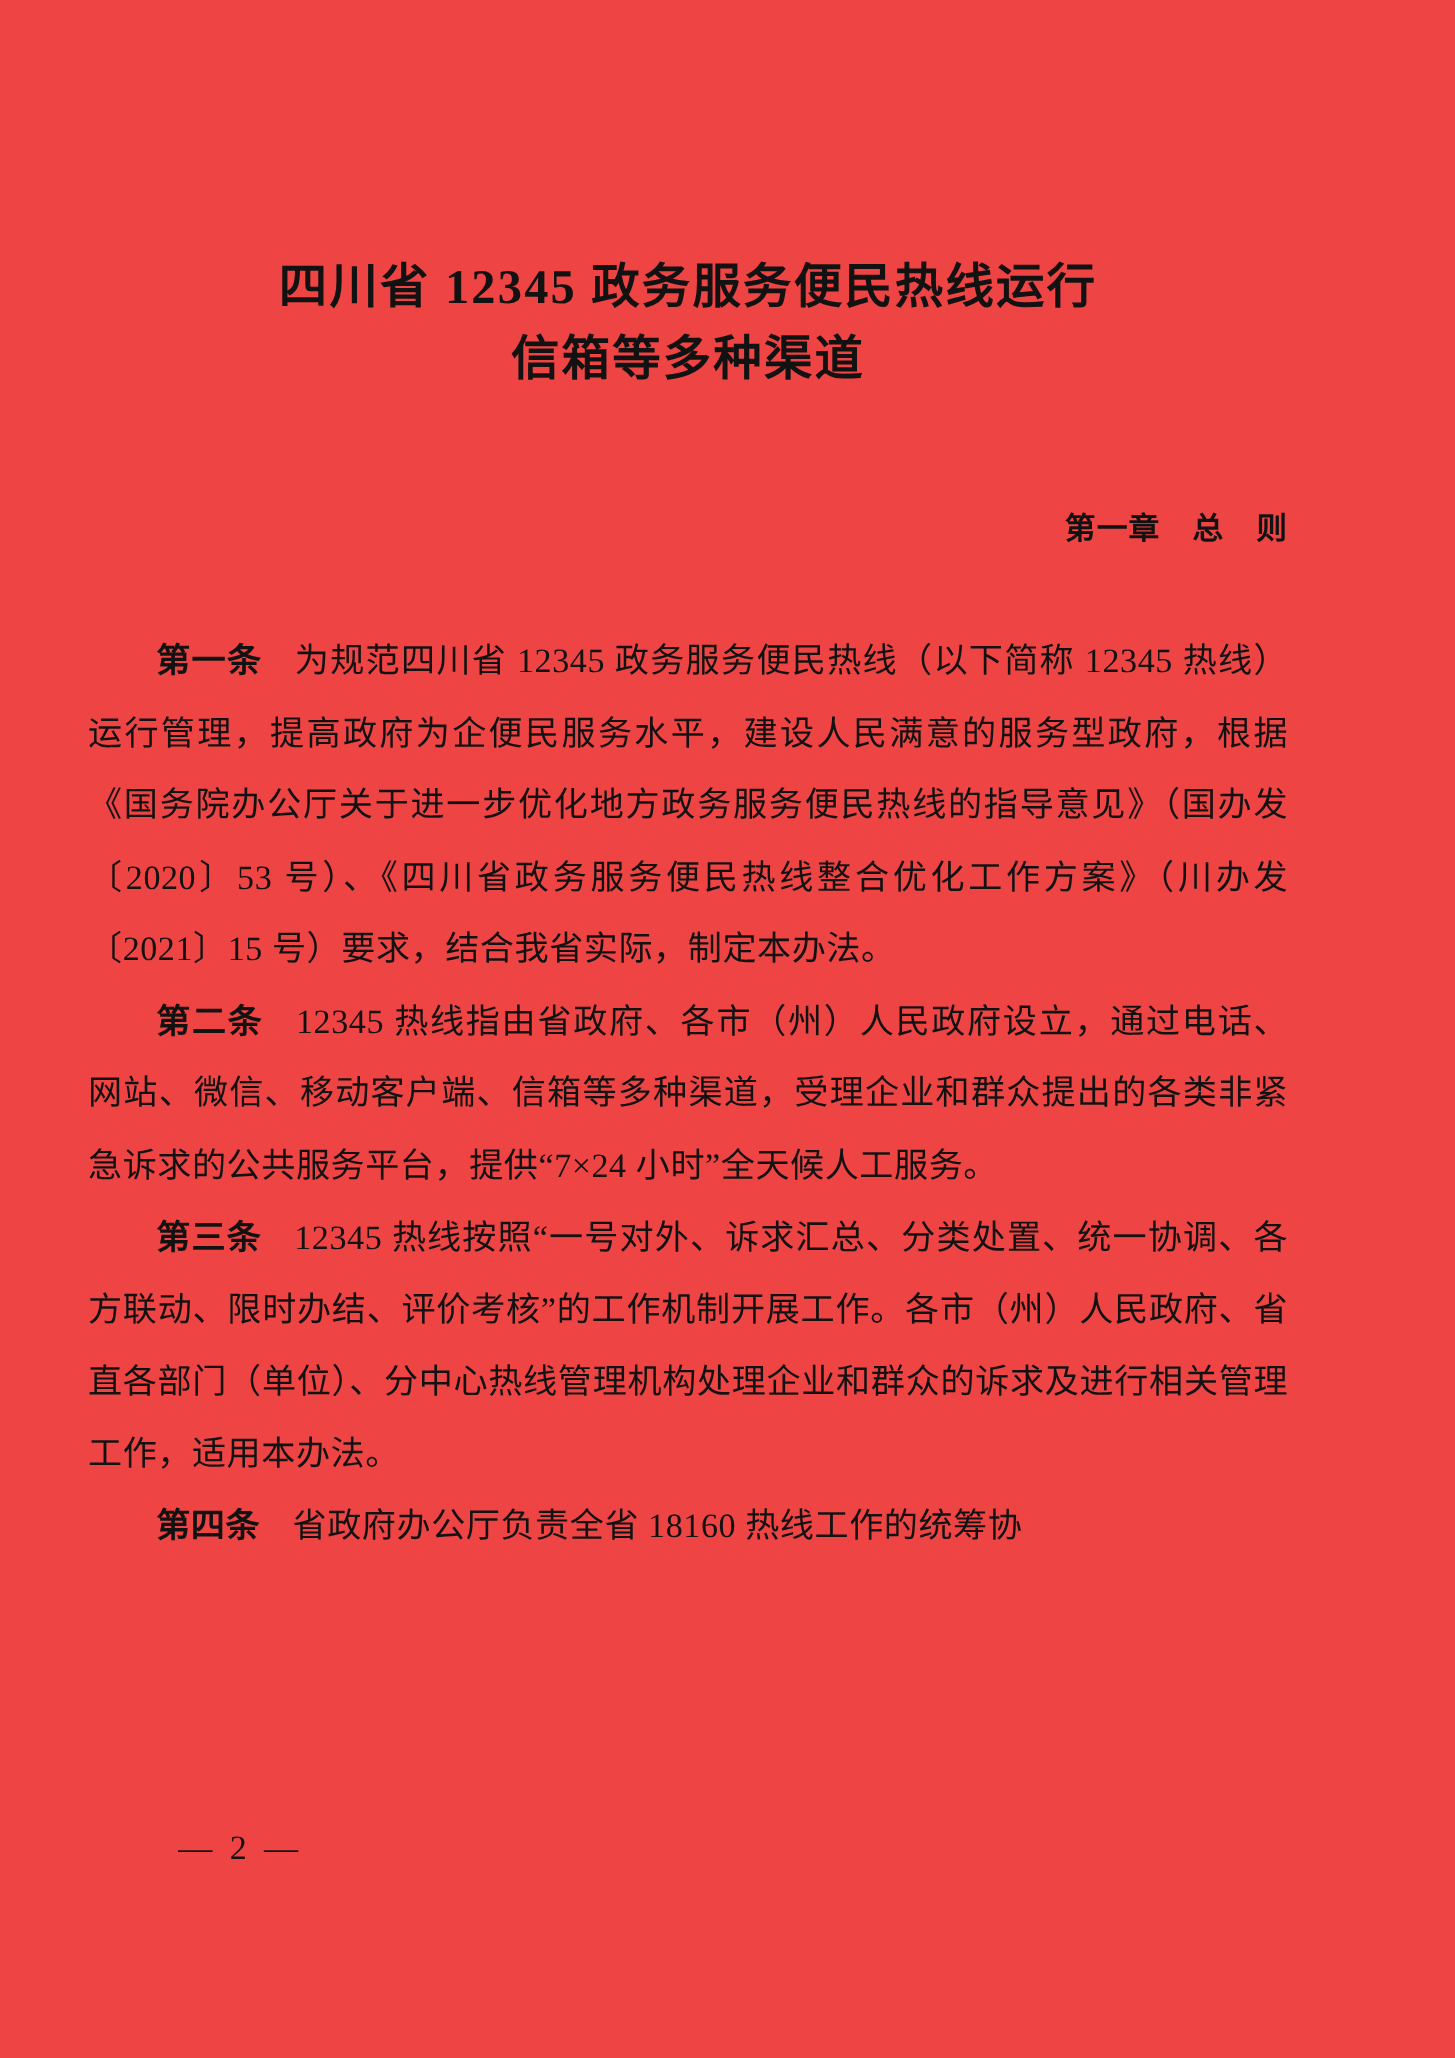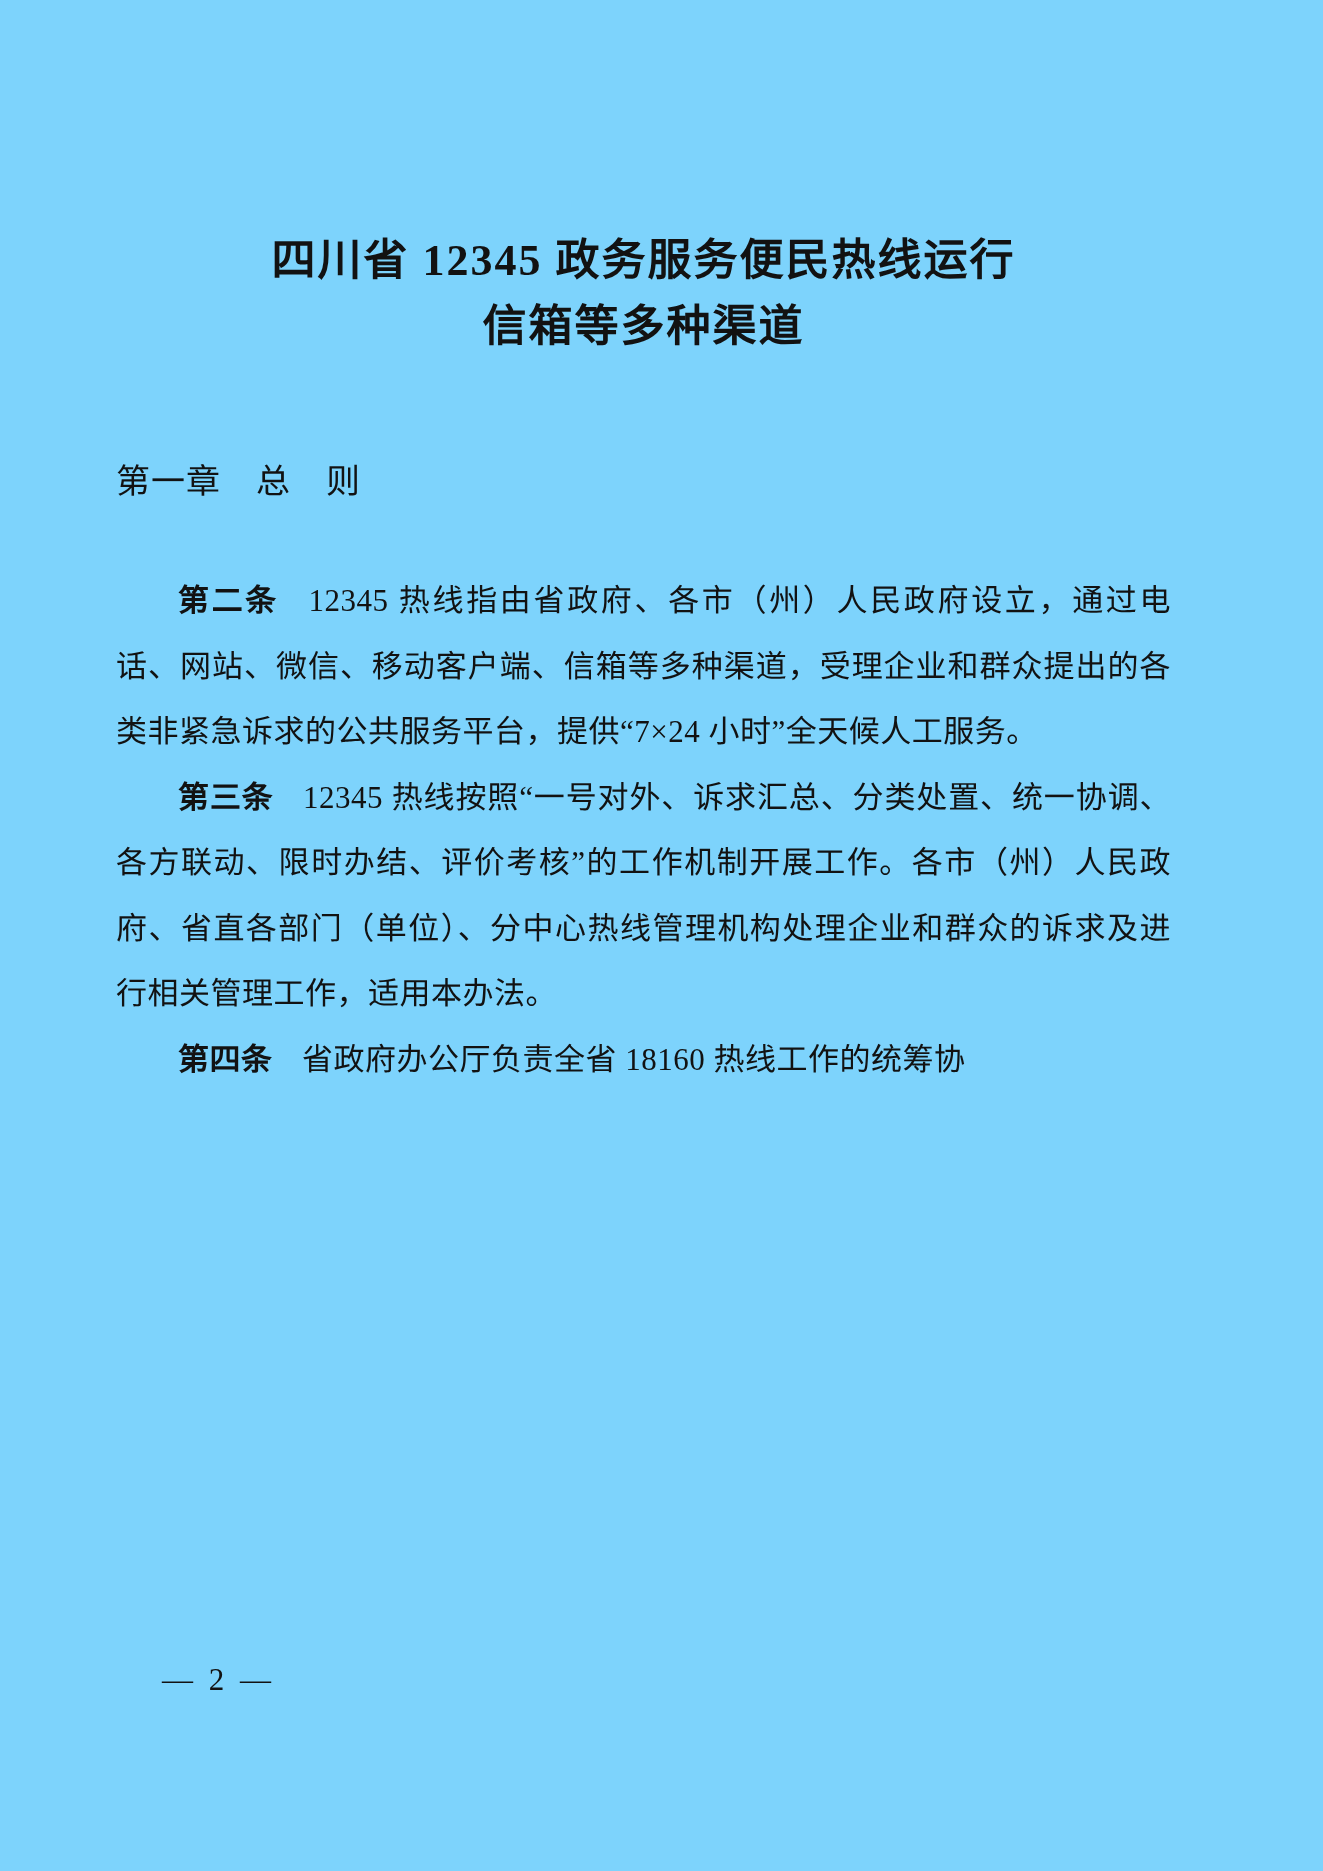--- a/index.html
+++ b/index.html
@@ -4,40 +4,40 @@
 <style>
   html, body {
     margin: 0;
     padding: 0;
     background: #ffffff;
   }
   .page {
     position: relative;
     width: 1323px;
     height: 1871px;
-    background: #7dd3fc;
+    background: #ef4444;
     color: #121212;
     box-sizing: border-box;
-    padding: 228px 152px 0 116px;
+    padding: 228px 152px 0 80px;
     overflow: hidden;
     font-family: "Liberation Serif", "DejaVu Serif", serif;
   }
   .doc-title {
     text-align: center;
     font-family: "Liberation Serif", "DejaVu Serif", serif;
     font-weight: 700;
     font-size: 44px;
     line-height: 66px;
     letter-spacing: 2px;
   }
   .chapter-heading {
-    text-align: left;
+    text-align: right;
     font-family: "Liberation Sans", "DejaVu Sans", sans-serif;
-    font-weight: 400;
-    font-size: 34px;
+    font-weight: 700;
+    font-size: 28px;
     line-height: 58px;
     letter-spacing: 1px;
   }
   .chapter-heading.first {
     margin-top: 92px;
   }
   .chapter-heading.second {
     margin-top: 34px;
     margin-bottom: 34px;
   }
@@ -73,20 +73,21 @@
 
   <div class="doc-title">
     <div>四川省 12345 政务服务便民热线运行</div>
     <div>信箱等多种渠道</div>
   </div>
 
   <div class="chapter-heading first">第一章　总　则</div>
 
   <div class="body-text">
 
+    <p class="article"><span class="article-label">第一条</span><span>为规范四川省 12345 政务服务便民热线（以下简称 12345 热线）运行管理，提高政府为企便民服务水平，建设人民满意的服务型政府，根据《国务院办公厅关于进一步优化地方政务服务便民热线的指导意见》（国办发〔2020〕53 号）、《四川省政务服务便民热线整合优化工作方案》（川办发〔2021〕15 号）要求，结合我省实际，制定本办法。</span></p>
 
     <p class="article"><span class="article-label">第二条</span><span>12345 热线指由省政府、各市（州）人民政府设立，通过电话、网站、微信、移动客户端、信箱等多种渠道，受理企业和群众提出的各类非紧急诉求的公共服务平台，提供“7×24 小时”全天候人工服务。</span></p>
 
     <p class="article"><span class="article-label">第三条</span><span>12345 热线按照“一号对外、诉求汇总、分类处置、统一协调、各方联动、限时办结、评价考核”的工作机制开展工作。各市（州）人民政府、省直各部门（单位）、分中心热线管理机构处理企业和群众的诉求及进行相关管理工作，适用本办法。</span></p>
 
 
     <p class="article"><span class="article-label">第四条</span><span>省政府办公厅负责全省 18160 热线工作的统筹协</span></p>
 
   </div>
 

